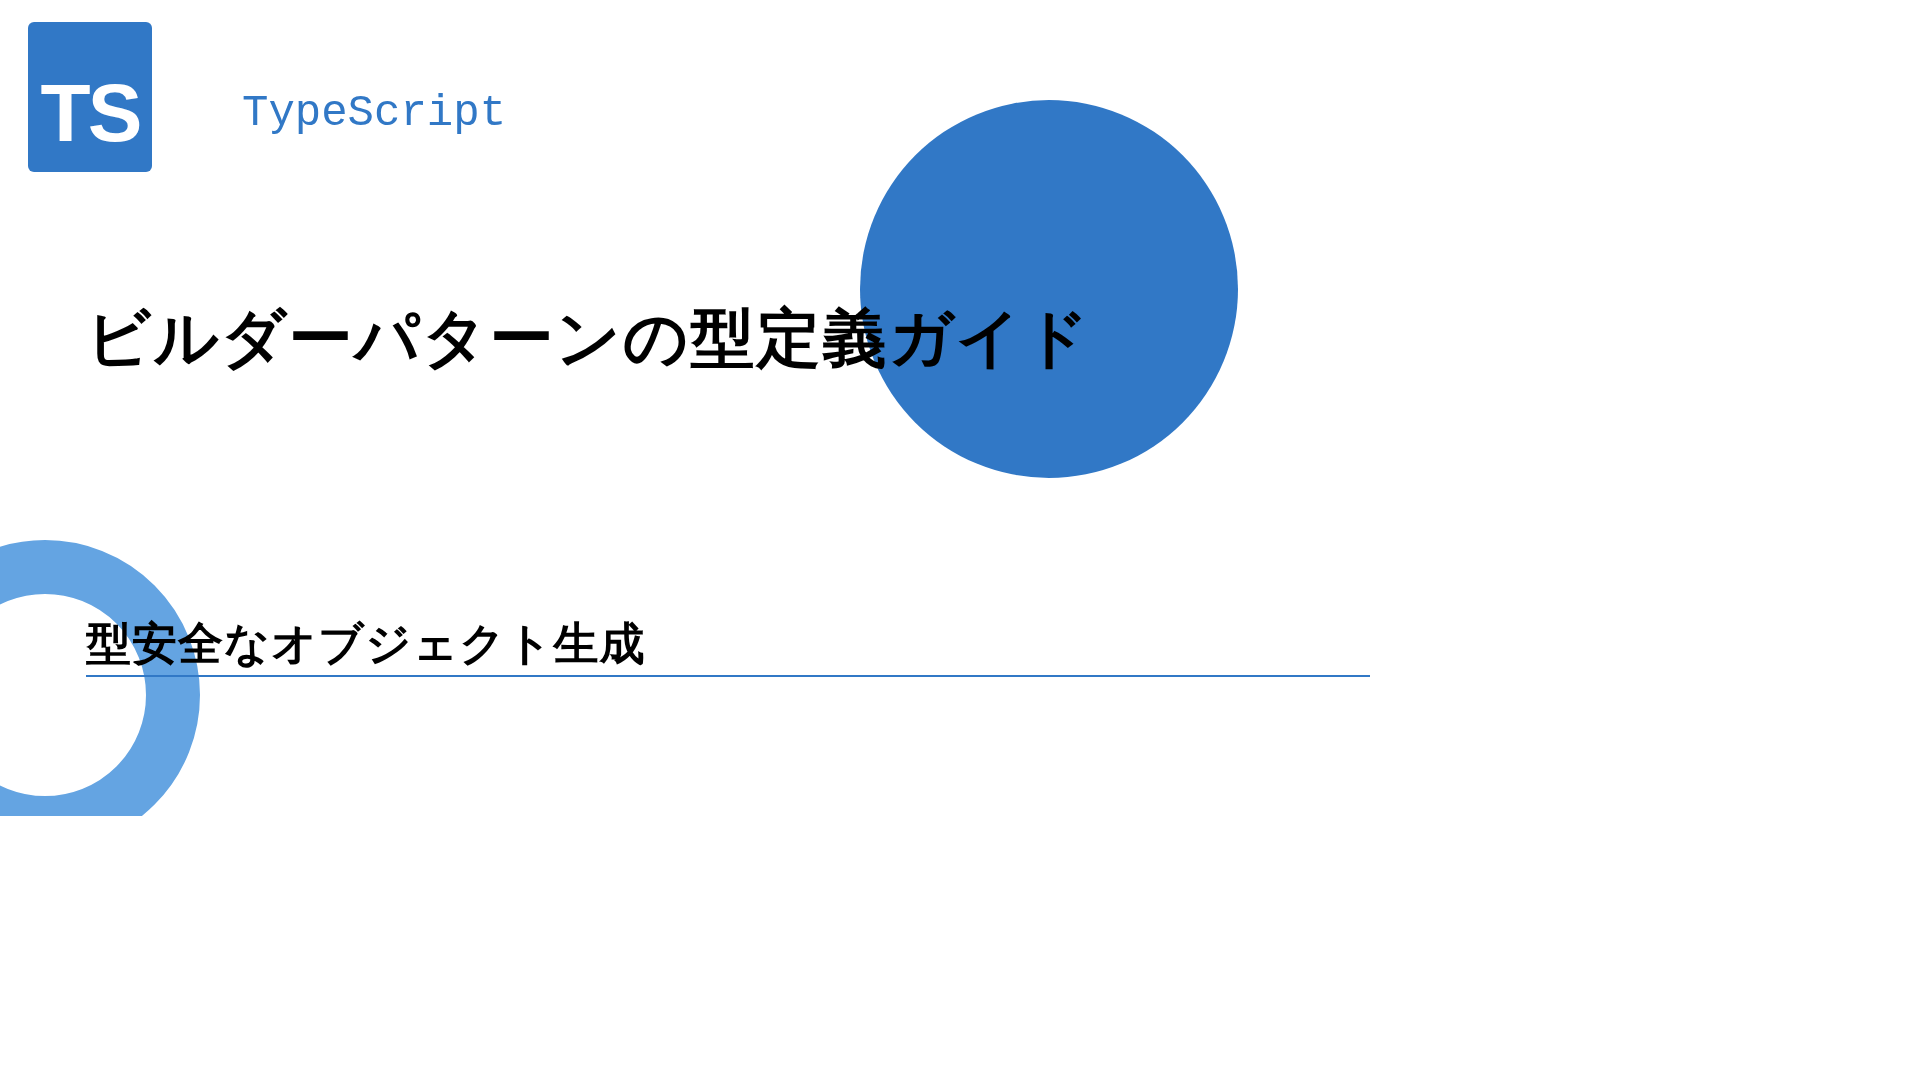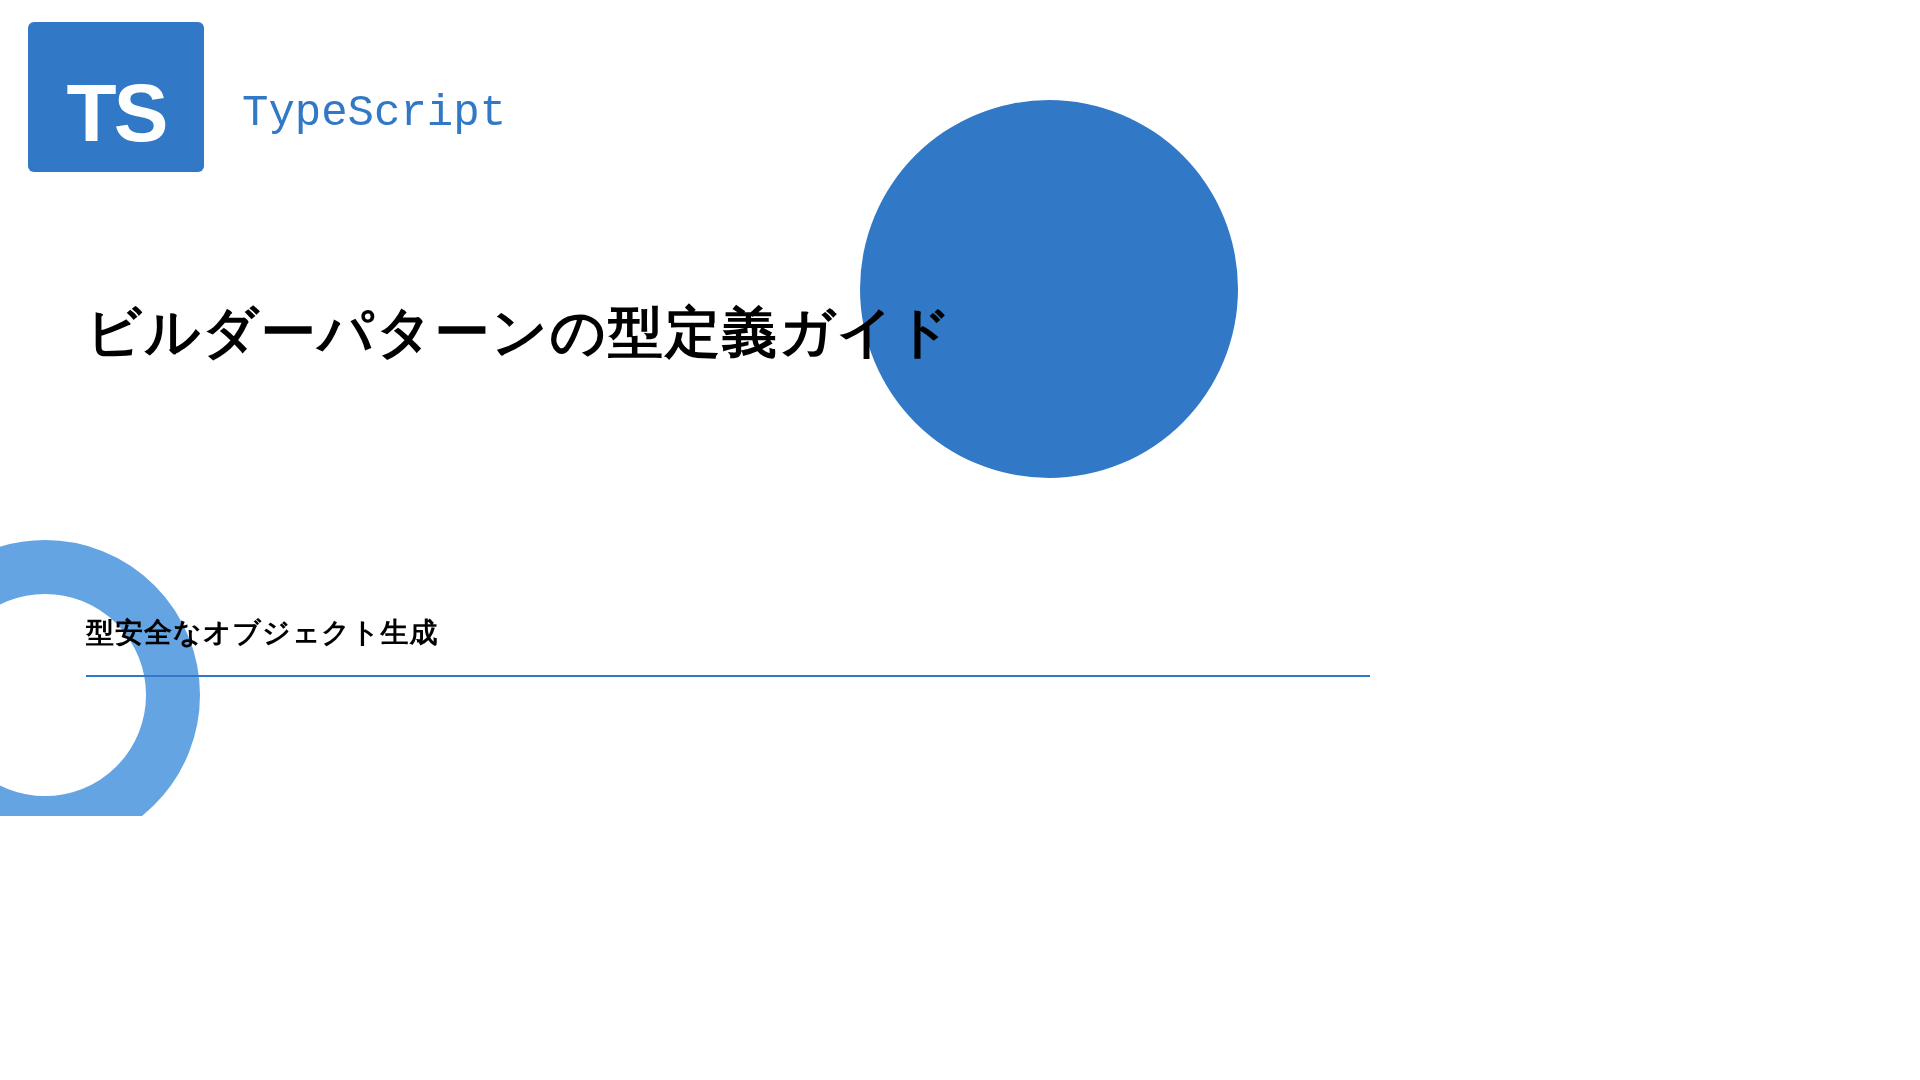--- a/index.html
+++ b/index.html
@@ -12,21 +12,21 @@
       height: 816px;
       background: #ffffff;
       position: relative;
       overflow: hidden;
       font-family: "Hiragino Kaku Gothic ProN", "Yu Gothic", "Meiryo", sans-serif;
     }
     .ts-logo {
       position: absolute;
       top: 22px;
       left: 28px;
-      width: 176px;
+      width: 124px;
       height: 150px;
       background: #3178c6;
       border-radius: 6px;
       display: flex;
       align-items: flex-end;
       justify-content: center;
       padding-bottom: 12px;
     }
     .ts-logo-text {
       color: #ffffff;
@@ -62,32 +62,32 @@
       height: 310px;
       border: 54px solid #64a4e2;
       border-radius: 50%;
     }
     .main-title {
       position: absolute;
       top: 295px;
       left: 86px;
       width: 1170px;
       color: #000000;
-      font-size: 55px;
+      font-size: 64px;
       font-weight: 700;
       line-height: 1.35;
       letter-spacing: 2px;
       z-index: 10;
     }
     .subtitle {
       position: absolute;
       top: 614px;
       left: 86px;
       color: #000000;
-      font-size: 28px;
+      font-size: 45px;
       font-weight: 700;
       letter-spacing: 1px;
       z-index: 10;
     }
     .divider {
       position: absolute;
       top: 675px;
       left: 86px;
       width: 1284px;
       height: 2px;

